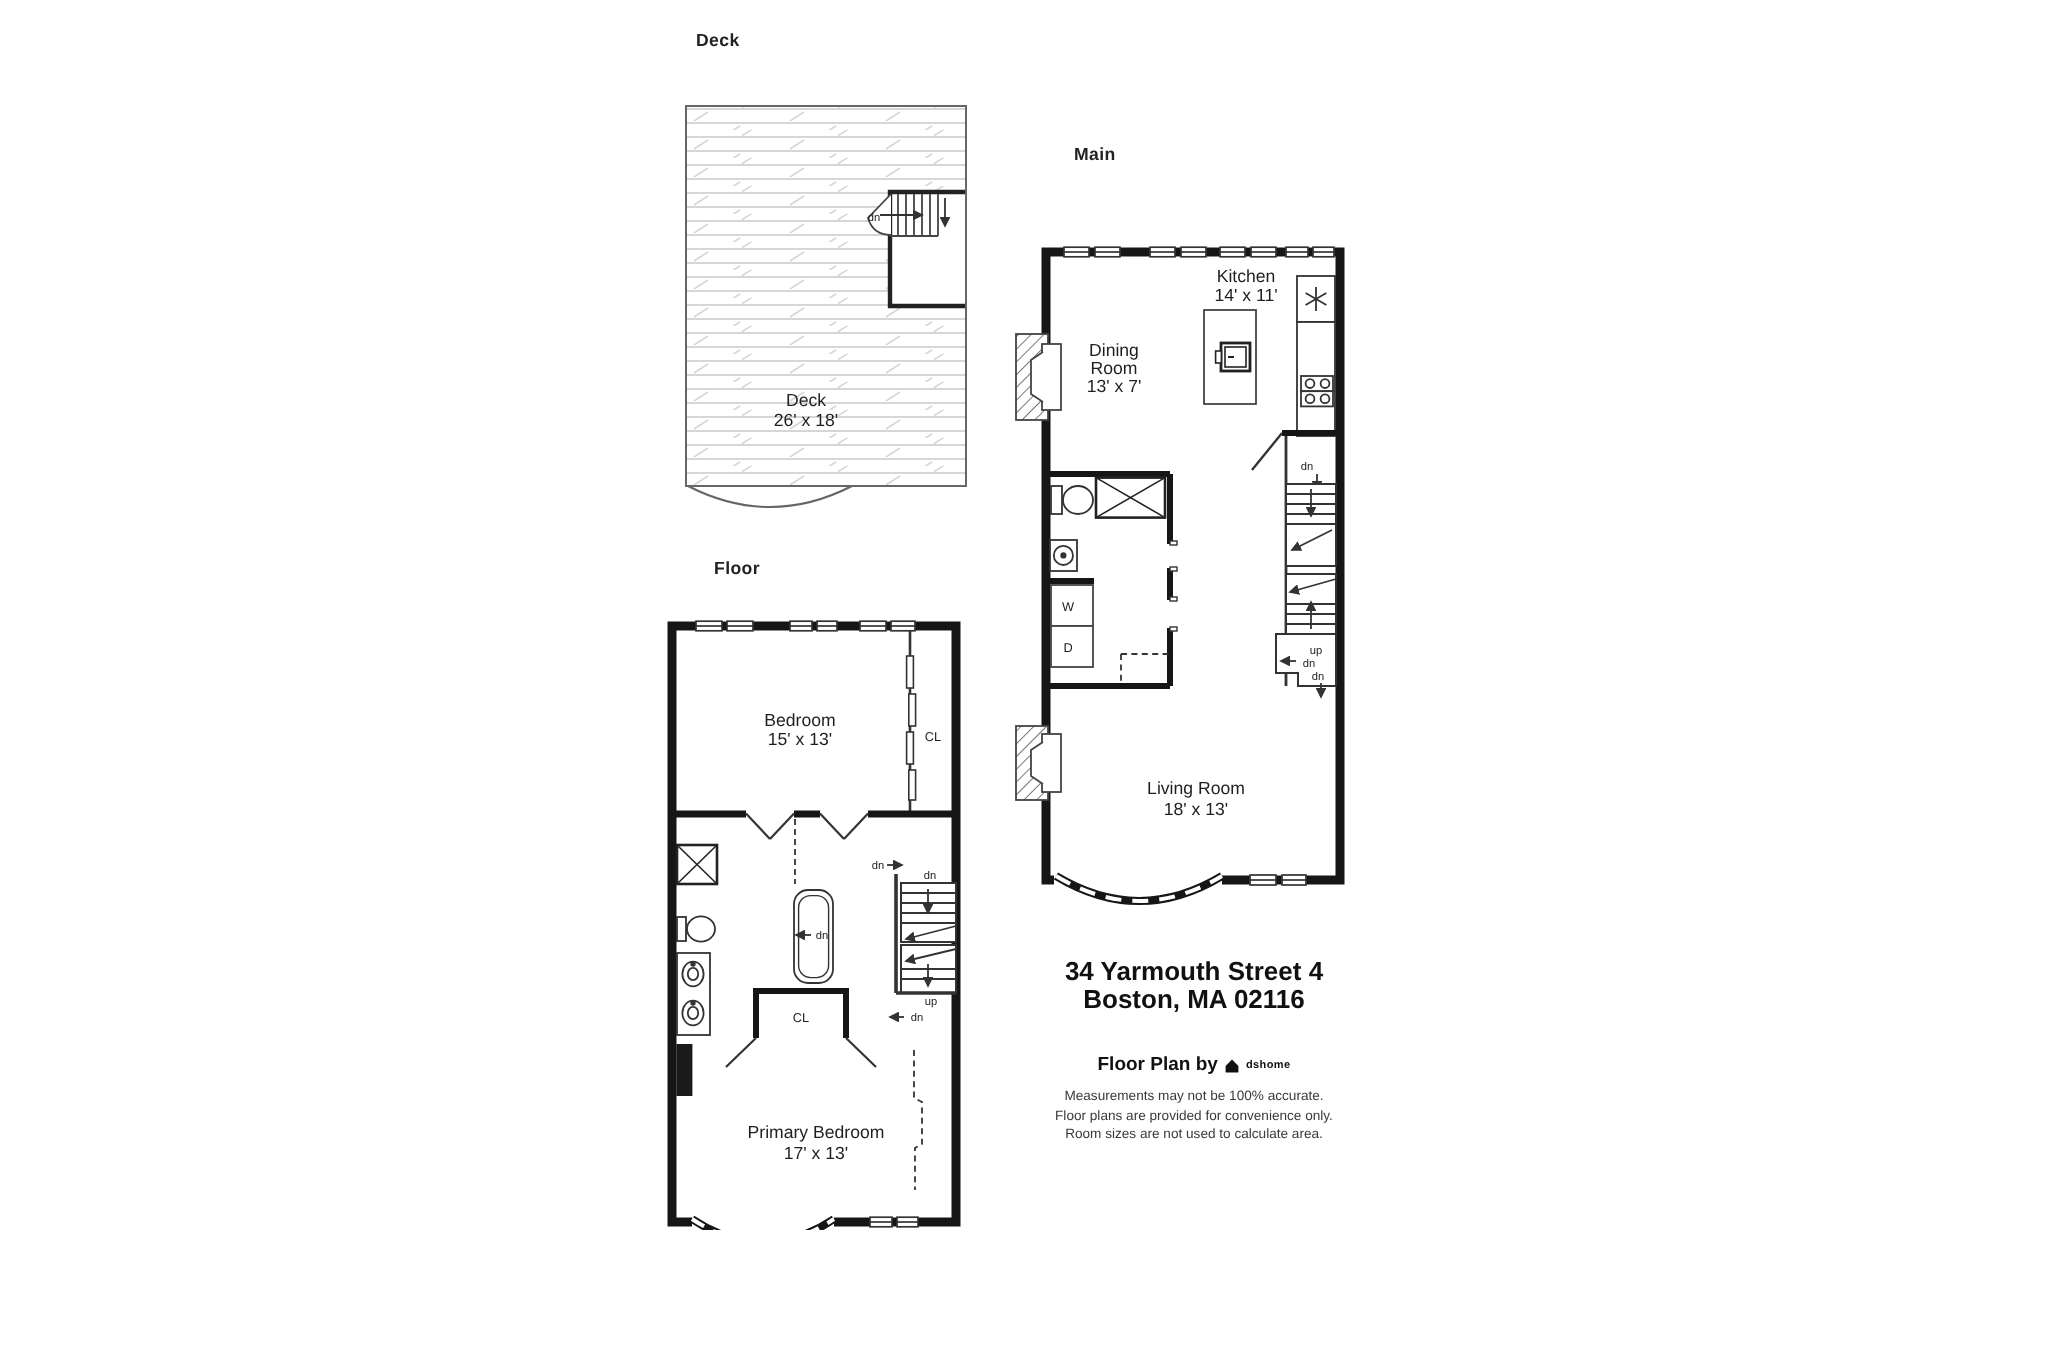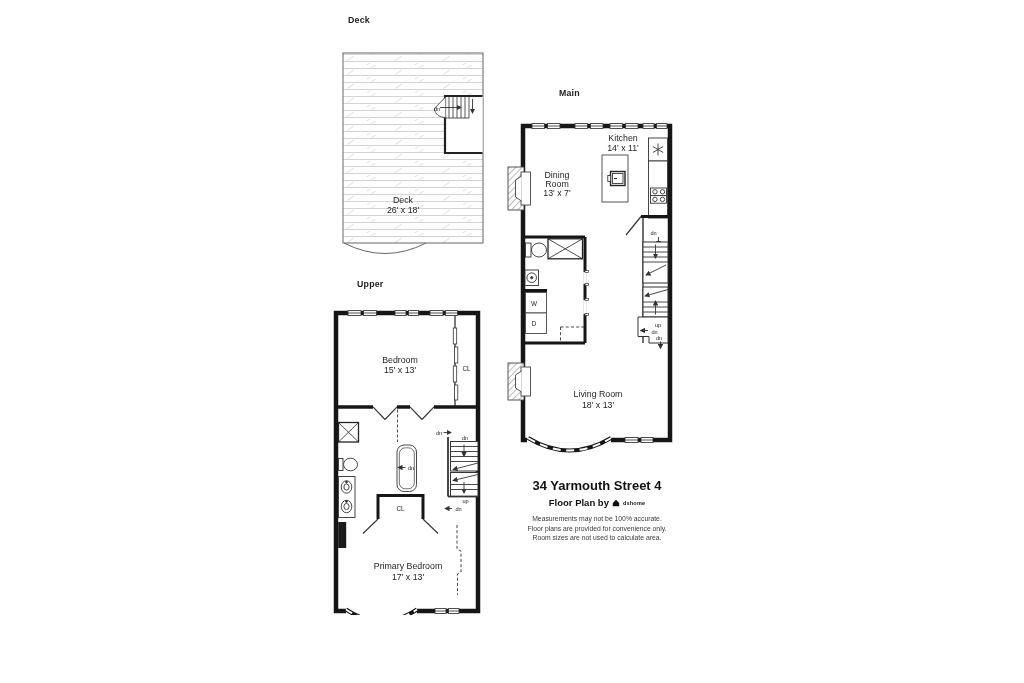--- a/index.html
+++ b/index.html
@@ -6,21 +6,21 @@
   #stage{position:relative;width:1024px;height:615px;background:#ffffff;overflow:hidden;
          font-family:"Liberation Sans",sans-serif;color:#1f1f1f;}
   .floor-title{position:absolute;font-size:8.8px;font-weight:bold;color:#222;letter-spacing:.2px;}
   svg{position:absolute;overflow:visible;}
   svg text{font-family:"Liberation Sans",sans-serif;fill:#1f1f1f;}
   .room{font-size:8.8px;}
   .mid{font-size:6.4px;}
   .tiny{font-size:5.6px;}
   #footer{position:absolute;left:497px;top:479px;width:200px;text-align:center;}
   #footer .addr{font-size:13px;font-weight:bold;line-height:1.08;color:#111;}
-  #footer .credit-row{margin-top:4px;font-size:9.5px;font-weight:bold;color:#111;
+  #footer .credit-row{margin-top:20px;font-size:9.5px;font-weight:bold;color:#111;
                       display:flex;align-items:center;justify-content:center;gap:3px;}
   #footer .brand{font-size:5.5px;font-weight:bold;letter-spacing:.2px;}
   #footer .house{position:static;width:8px;height:8px;}
   #footer .disc{margin-top:6px;font-size:6.8px;line-height:1.4;color:#3a3a3a;}
 </style>
 </head>
 <body>
 
 <div id="stage">
 
@@ -60,21 +60,21 @@
       <line x1="131.5" y1="48" x2="131.5" y2="62" stroke="#333" marker-end="url(#ahD)"></line>
     </g>
     <text class="tiny" x="96" y="59.5" text-anchor="middle">dn</text>
     <g>
       <path d="M3 192 Q44 213 85 192" fill="none" stroke="#666" stroke-width="1"></path>
     </g>
     <text class="room" x="62" y="152" text-anchor="middle">Deck</text>
     <text class="room" x="62" y="162" text-anchor="middle">26' x 18'</text>
   </svg>
 
-  <div class="floor-title" style="left:537px;top:88px;margin-left:22px;">Main</div>
+  <div class="floor-title" style="left:537px;top:72px;">Main</div>
 
   <svg style="left:501px;top:86px;" width="180" height="380" viewBox="0 0 180 380">
     <defs>
       <pattern id="hatchM" width="4.5" height="4.5" patternUnits="userSpaceOnUse" patternTransform="rotate(45)">
         <rect width="4.5" height="4.5" fill="#fff"></rect>
         <line x1="0" y1="0" x2="0" y2="4.5" stroke="#777" stroke-width="1"></line>
       </pattern>
       <marker id="ahM" markerWidth="6" markerHeight="6" refX="5" refY="3" orient="auto">
           <path d="M0,0 L6,3 L0,6 Z" fill="#333"></path>
         </marker>
@@ -230,21 +230,21 @@
 
     <text class="room" x="122" y="55" text-anchor="middle">Kitchen</text>
     <text class="room" x="122" y="64.5" text-anchor="middle">14' x 11'</text>
     <text class="room" x="56" y="92" text-anchor="middle">Dining</text>
     <text class="room" x="56" y="101" text-anchor="middle">Room</text>
     <text class="room" x="56" y="110" text-anchor="middle">13' x 7'</text>
     <text class="room" x="97" y="311" text-anchor="middle">Living Room</text>
     <text class="room" x="97" y="321.5" text-anchor="middle">18' x 13'</text>
   </svg>
 
-  <div class="floor-title" style="left:357px;top:279px;">Upper</div>
+  <div class="floor-title" style="left:357px;top:279px;">Floor</div>
 
   <svg style="left:331px;top:306px;" width="155" height="335" viewBox="0 0 155 335">
     <defs>
       <marker id="ahU" markerWidth="6" markerHeight="6" refX="5" refY="3" orient="auto">
           <path d="M0,0 L6,3 L0,6 Z" fill="#333"></path>
         </marker>
     </defs>
 
     <g>
       <rect x="5" y="7" width="142" height="298" fill="#fff" stroke="#161616" stroke-width="4.5"></rect>
@@ -362,20 +362,21 @@
     <g stroke="#333" stroke-width="0.85">
       <rect x="104" y="302.6" width="11" height="4.8" fill="#fff"></rect>
         <line x1="104" y1="305" x2="115" y2="305"></line>
       <rect x="117.5" y="302.6" width="10.5" height="4.8" fill="#fff"></rect>
         <line x1="117.5" y1="305" x2="128" y2="305"></line>
     </g>
   </svg>
 
   <div id="footer">
     <div class="addr">34 Yarmouth Street 4</div>
+    <div class="addr">Boston, MA 02116</div>
     <div class="credit-row">
       <span>Floor Plan by</span>
       <svg class="house" viewBox="0 0 10 10">
         <path d="M1 5 L5 1 L9 5 V9 H1 Z" fill="#111"></path>
       </svg>
       <span class="brand">dshome</span>
     </div>
     <div class="disc">
       <div>Measurements may not be 100% accurate.</div>
       <div>Floor plans are provided for convenience only.</div>

